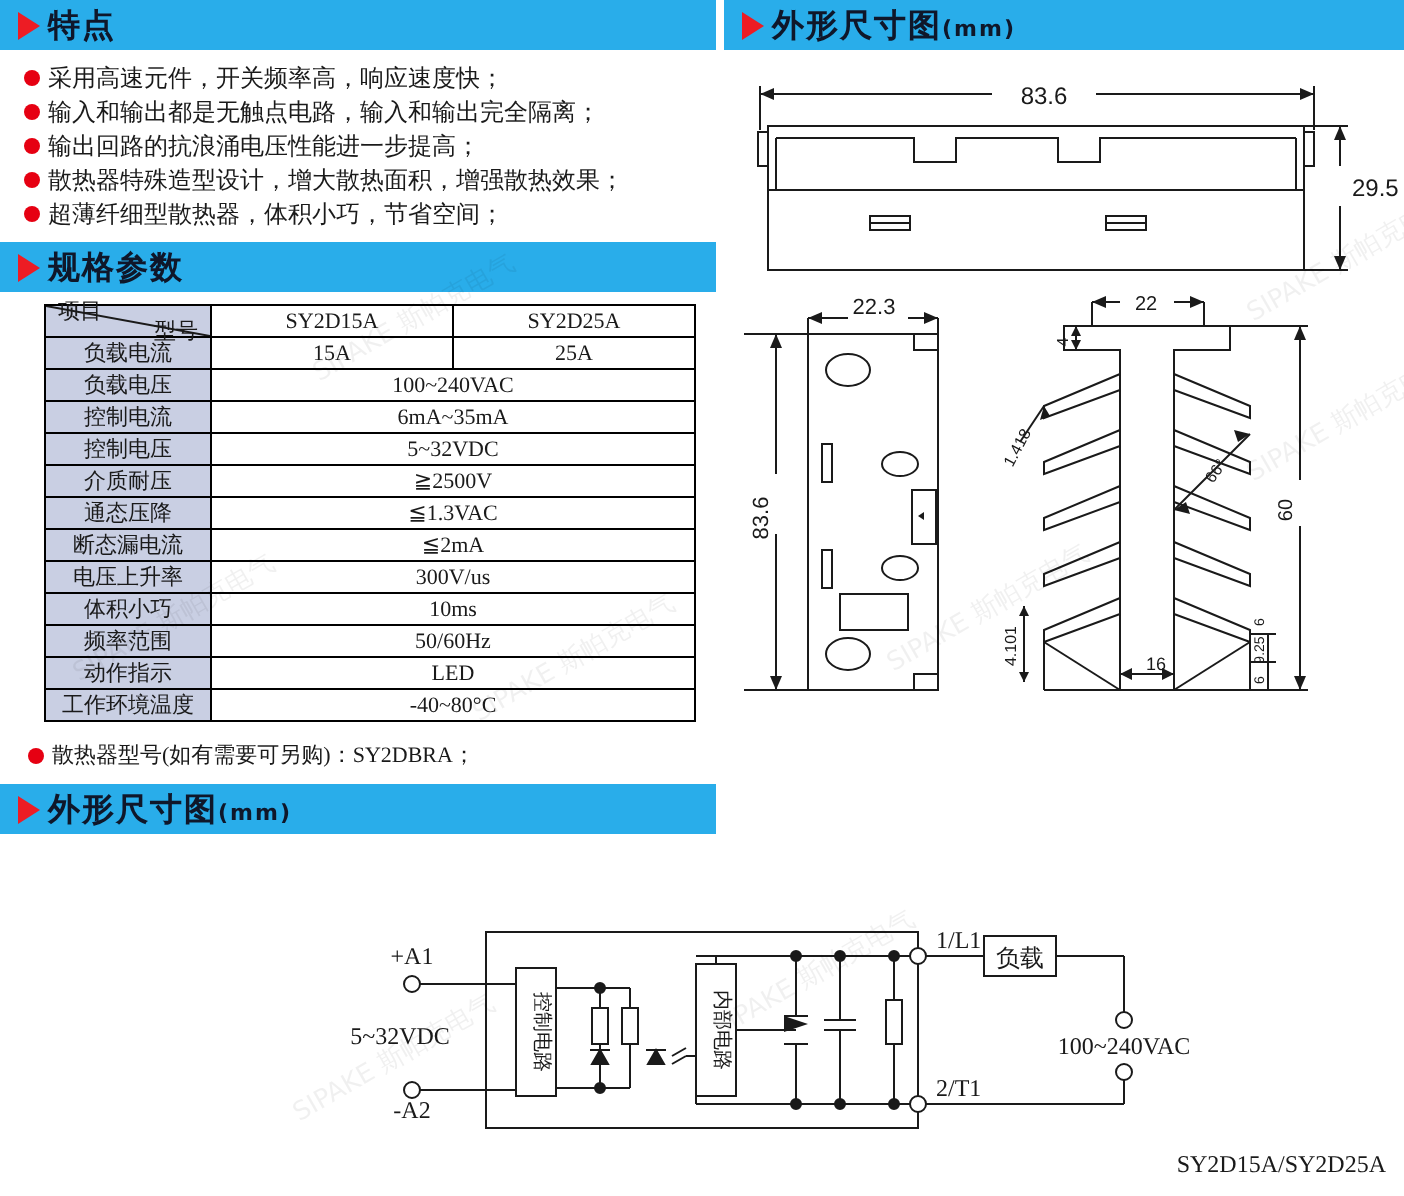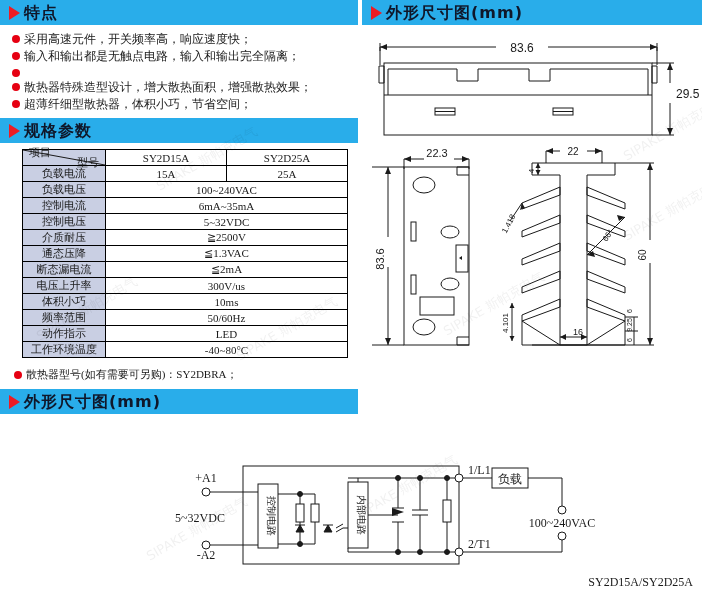--- a/index.html
+++ b/index.html
@@ -17,21 +17,21 @@
   }
   .bar .tri{
     width:0;height:0;border-left:11px solid #ED1C24;
     border-top:7px solid transparent;border-bottom:7px solid transparent;
     margin-right:4px;
   }
   .bar .btxt{
     color:#0f172a;font-size:16px;font-weight:bold;letter-spacing:1px;
     font-family:"DejaVu Sans", sans-serif;line-height:1;
   }
-  .bar .bunit{font-size:16px;}
+  .bar .bunit{font-size:11px;}
 
   
   .features{padding:7px 0 4px 12px;}
   .feat{display:flex;align-items:flex-start;margin-bottom:3px;}
   .dot{
     width:8px;height:8px;border-radius:50%;background:#E60012;
     margin-top:3px;margin-right:4px;flex:0 0 auto;
   }
   .feat span.ft{font-size:12px;line-height:14px;}
 
@@ -91,20 +91,21 @@
     <div class="feat">
       <span class="dot"></span>
       <span class="ft">采用高速元件，开关频率高，响应速度快；</span>
     </div>
     <div class="feat">
       <span class="dot"></span>
       <span class="ft">输入和输出都是无触点电路，输入和输出完全隔离；</span>
     </div>
     <div class="feat">
       <span class="dot"></span>
+      <span class="ft">输出回路的抗浪涌电压性能进一步提高；</span>
     </div>
     <div class="feat">
       <span class="dot"></span>
       <span class="ft">散热器特殊造型设计，增大散热面积，增强散热效果；</span>
     </div>
     <div class="feat">
       <span class="dot"></span>
       <span class="ft">超薄纤细型散热器，体积小巧，节省空间；</span>
     </div>
   </div>

